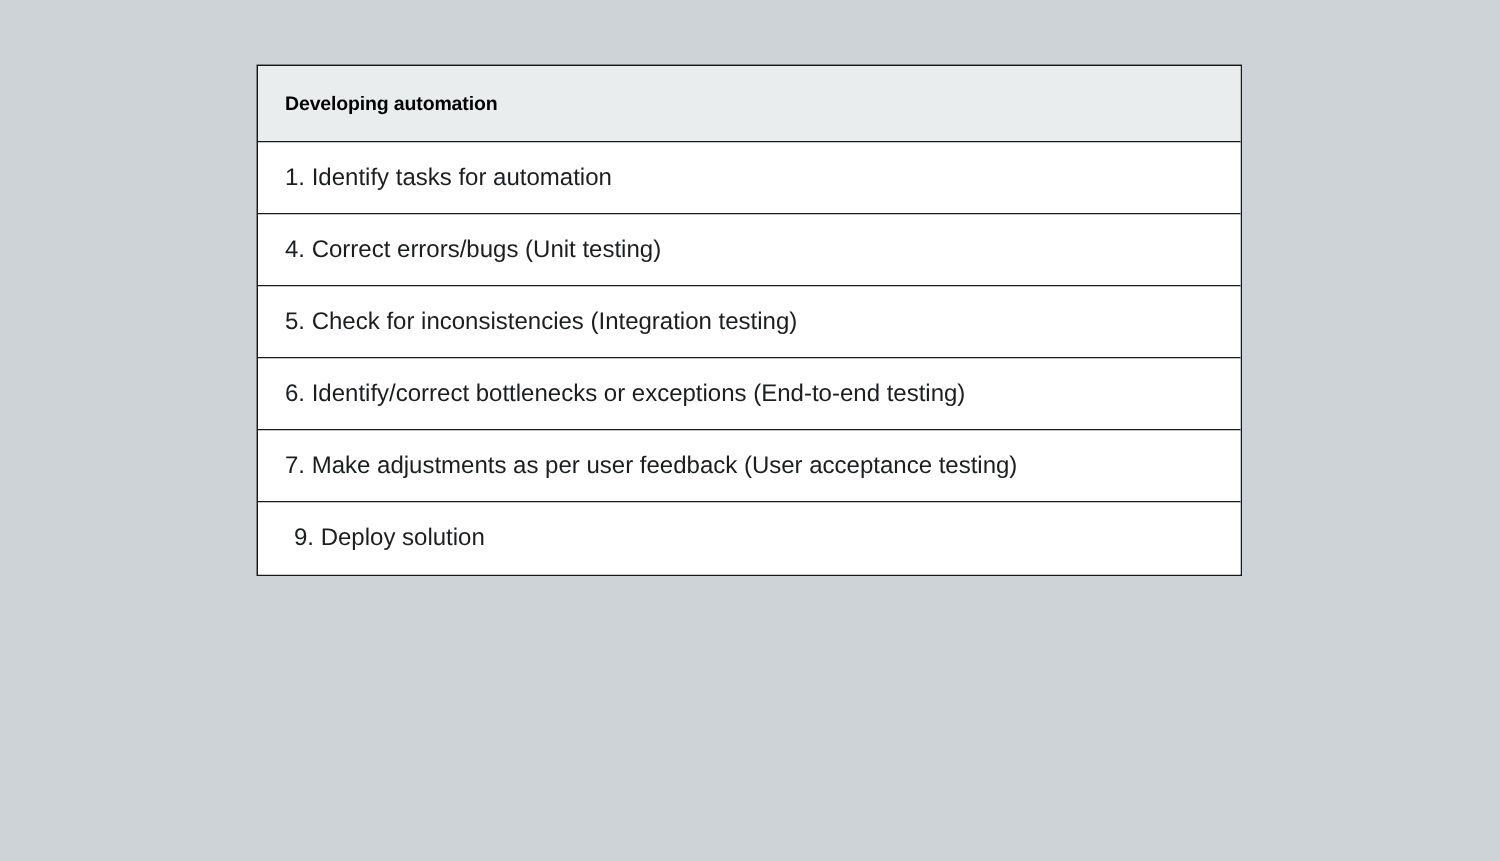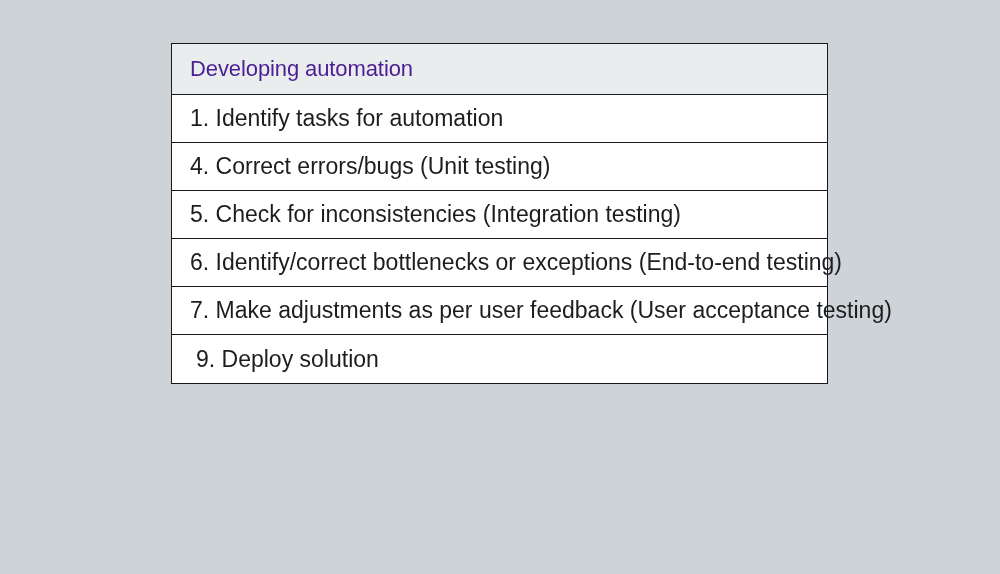--- a/index.html
+++ b/index.html
@@ -30,44 +30,44 @@
   .table-header {
     background: #e9edee;
     border-bottom: 1.6px solid #17191a;
     height: 51px;
     display: flex;
     align-items: center;
     padding: 0 18px;
     box-sizing: border-box;
   }
   .table-header-title {
-    font-size: 22px;
-    font-weight: normal;
-    color: #4c1d95;
+    font-size: 13px;
+    font-weight: bold;
+    color: #000000;
     letter-spacing: -0.1px;
     line-height: 1.1;
   }
   .rows {
     display: block;
   }
   .row {
     height: 48px;
     display: flex;
     align-items: center;
     padding: 0 18px;
     box-sizing: border-box;
     border-bottom: 1.4px solid #17191a;
     background: #ffffff;
   }
   .row:last-child {
     border-bottom: none;
     padding-left: 24px;
   }
   .row-text {
-    font-size: 23px;
+    font-size: 16px;
     color: #1b1d1f;
     line-height: 1.25;
     white-space: nowrap;
   }
 </style>
 </head>
 <body>
 
 <div class="canvas">
 

